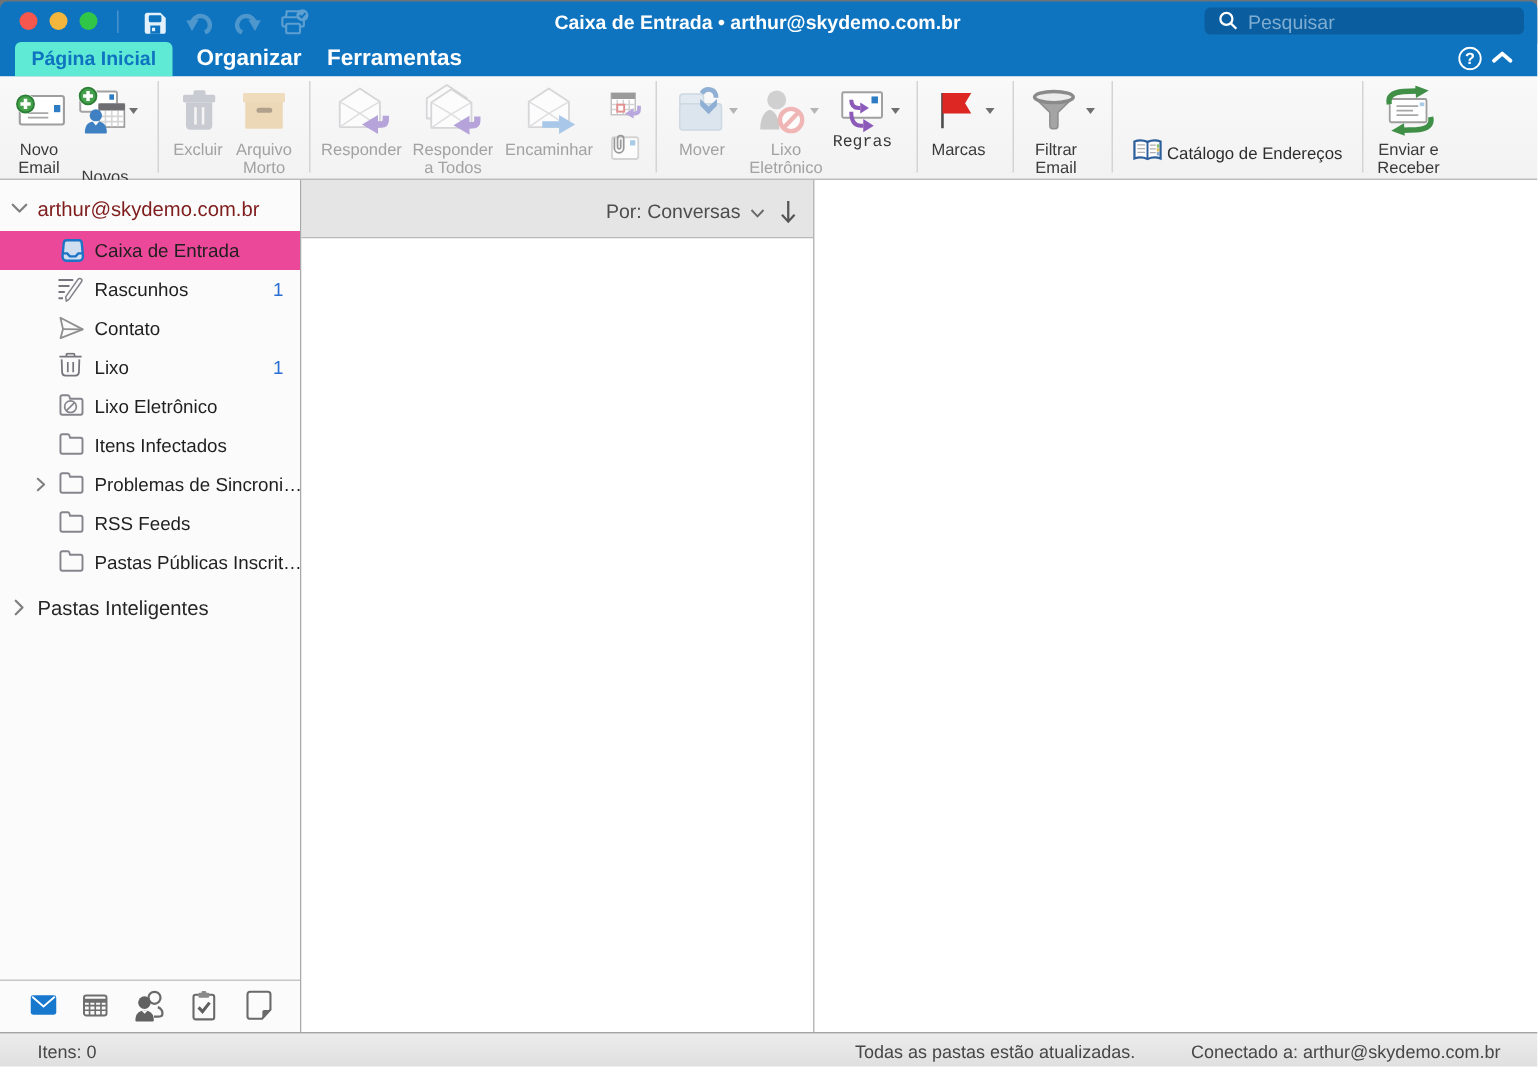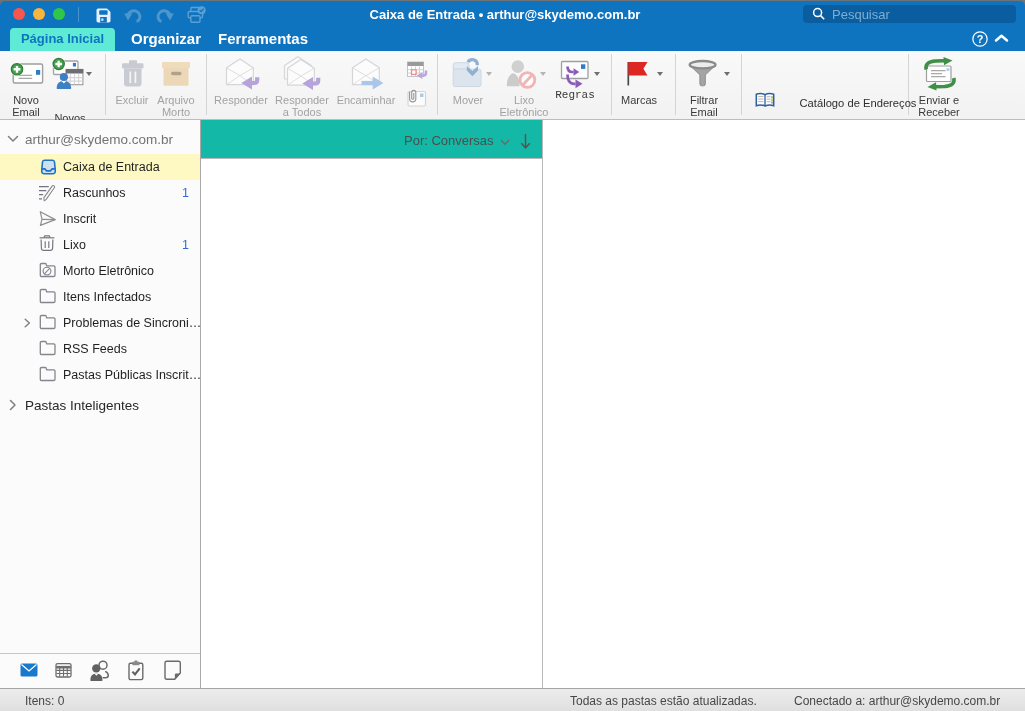--- a/index.html
+++ b/index.html
@@ -31,21 +31,21 @@
   #ribbon { left:0; top:51px; width:1025px; height:69px; background:linear-gradient(#f9f9f9,#f2f2f2); border-bottom:1px solid #bcbcbc; }
   .rsep { position:absolute; top:3px; width:1px; height:61px; background:#d4d4d4; }
   .rlabel { position:absolute; font-size:11px; color:#3a3a3a; text-align:center; line-height:12px; }
   .rlabel.dis { color:#a2a2a2; }
   .ricon { position:absolute; }
   .dd { position:absolute; width:0; height:0; border-left:3.2px solid transparent; border-right:3.2px solid transparent; border-top:4.3px solid #6f6f6f; }
   #contact-input { position:absolute; left:750px; top:9px; width:150px; height:21px; border:1px solid #c2c2c2; border-radius:3px; background:#fff; color:#ababab; font-size:13px; line-height:20px; padding-left:8px; }
 
   
   #sidebar { left:0; top:120px; width:201px; height:568px; background:#fbfbfb; border-right:1px solid #a9a9a9; }
-  #midhead { left:201px; top:120px; width:341px; height:39px; background:#14b8a6; border-bottom:1px solid #b9b9b9; }
+  #midhead { left:201px; top:120px; width:341px; height:39px; background:#e5e5e5; border-bottom:1px solid #b9b9b9; }
   #midlist { left:201px; top:159px; width:341px; height:529px; background:#fff; }
   #rightpane { left:542px; top:120px; width:483px; height:568px; background:#fff; border-left:1px solid #b9b9b9; }
 
   .srow { position:absolute; left:0; width:200px; height:26px; font-size:12.5px; color:#1f1f1f; }
   .srow .txt { position:absolute; left:63px; top:6px; white-space:nowrap; }
   .srow .cnt { position:absolute; right:11px; top:6px; color:#2a6fd4; }
   .srow svg { position:absolute; left:41px; top:5px; }
 
   #navicons { position:absolute; left:0; top:533px; width:200px; height:35px; border-top:1px solid #c6c6c6; }
 
@@ -255,69 +255,69 @@
   <div class="rlabel dis" style="left:110px;top:43px;width:44px;">Excluir</div>
   <div class="rlabel dis" style="left:147px;top:43px;width:58px;">Arquivo<br>Morto</div>
   <div class="rlabel dis" style="left:212px;top:43px;width:58px;">Responder</div>
   <div class="rlabel dis" style="left:266px;top:43px;width:72px;">Responder<br>a Todos</div>
   <div class="rlabel dis" style="left:330px;top:43px;width:72px;">Encaminhar</div>
   <div class="rlabel dis" style="left:442px;top:43px;width:52px;">Mover</div>
   <div class="rlabel dis" style="left:487px;top:43px;width:74px;">Lixo<br>Eletrônico</div>
   <div class="rlabel" style="left:548px;top:38px;width:54px;font-family:Liberation Mono, monospace;">Regras</div>
   <div class="rlabel" style="left:612px;top:43px;width:54px;">Marcas</div>
   <div class="rlabel" style="left:680px;top:43px;width:48px;">Filtrar<br>Email</div>
-  <div class="rlabel" style="left:778px;top:46px;width:160px;text-align:center;font-size:11.2px;color:#2e2e2e;">Catálogo de Endereços</div>
+  <div class="rlabel" style="left:778px;top:46px;width:160px;text-align:left;font-size:11.2px;color:#2e2e2e;">Catálogo de Endereços</div>
   <div class="rlabel" style="left:912px;top:43px;width:54px;">Enviar e<br>Receber</div>
 </div>
 
 <div id="sidebar" class="abs">
-  <div style="position:absolute;left:25px;top:12px;font-size:13.5px;color:#737373;">arthur@skydemo.com.br</div>
+  <div style="position:absolute;left:25px;top:12px;font-size:13.5px;color:#7f1d1d;">arthur@skydemo.com.br</div>
   <svg style="position:absolute;left:7px;top:15px;" width="12" height="8" viewBox="0 0 12 8">
       <path d="M1.5 1.5 L6 6 L10.5 1.5" fill="none" stroke="#7f7f7f" stroke-width="1.5" stroke-linecap="round" stroke-linejoin="round"></path>
     </svg>
 
-  <div class="srow" style="top:34px;background:#fef9c3;">
+  <div class="srow" style="top:34px;background:#ec4899;">
     <svg style="left:40px;" width="17" height="16" viewBox="0 0 17 16">
         <path d="M4.3 1.2 H12.7 Q14.3 1.2 14.5 3 L15.3 11.5 Q15.4 14.8 12.6 14.8 H4.4 Q1.6 14.8 1.7 11.5 L2.5 3 Q2.7 1.2 4.3 1.2 Z" fill="#cfdff0" stroke="#1d74c6" stroke-width="1.6"></path>
         <path d="M1.9 9.9 H4.8 L6.6 11.9 H10.4 L12.2 9.9 H15.1" fill="none" stroke="#1d74c6" stroke-width="1.6"></path>
       </svg>
     <span class="txt">Caixa de Entrada</span>
     </div>
   <div class="srow" style="top:60px;">
     <svg style="left:38px;" width="18" height="17" viewBox="0 0 18 17">
         <path d="M1 1.6 H10.8 M1 5.6 H8.3 M1 9.7 H5.2 M1 13.8 H4" stroke="#74747c" stroke-width="1.3" fill="none"></path>
         <path d="M6.2 15.8 L5.8 12.9 L14.1 1.1 Q14.9 0.1 16 0.9 Q17.1 1.7 16.3 2.8 L8.0 14.6 Z" fill="#fbfbfb" stroke="#84848c" stroke-width="1.05" stroke-linejoin="round"></path>
       </svg>
     <span class="txt">Rascunhos</span>
       <span class="cnt">1</span>
     </div>
   <div class="srow" style="top:86px;">
     <svg style="left:39px;" width="18" height="16" viewBox="0 0 18 16">
         <path d="M1.3 0.8 L16.2 8.6 L1.4 14.4 L3 8.4 Z" fill="none" stroke="#8f8f8f" stroke-width="1.2" stroke-linejoin="round"></path>
         <path d="M3 8.4 L16.2 8.6" fill="none" stroke="#8f8f8f" stroke-width="1.2"></path>
       </svg>
-    <span class="txt">Inscrit</span>
+    <span class="txt">Contato</span>
     </div>
   <div class="srow" style="top:112px;">
     <svg style="left:39px;top:3px;" width="17" height="17" viewBox="0 0 17 17">
         <path d="M5.3 2.5 V1.6 Q5.3 0.8 6.1 0.8 H9.9 Q10.7 0.8 10.7 1.6 V2.5" fill="none" stroke="#76767e" stroke-width="1.2"></path>
         <path d="M0.6 2.8 H15.4" stroke="#76767e" stroke-width="1.2"></path>
         <path d="M2.1 4.6 L2.4 13.2 Q2.5 15.4 4.7 15.4 H11.3 Q13.5 15.4 13.6 13.2 L13.9 4.6" fill="none" stroke="#76767e" stroke-width="1.2"></path>
         <path d="M6.2 6.3 V13.1 M9.8 6.3 V13.1" stroke="#76767e" stroke-width="1.15"></path>
       </svg>
     <span class="txt">Lixo</span>
       <span class="cnt">1</span>
     </div>
   <div class="srow" style="top:138px;">
     <svg style="left:39px;top:4px;" width="17" height="16" viewBox="0 0 17 16">
         <path d="M1.3 13.2 V2.8 Q1.3 1.5 2.6 1.5 H6.1 Q7 1.5 7.2 2.2 L7.7 3.8 H14.7 Q16 3.8 16 5.1 V13.2 Q16 14.5 14.7 14.5 H2.6 Q1.3 14.5 1.3 13.2 Z" fill="none" stroke="#85858d" stroke-width="1.3"></path>
         <circle cx="8" cy="9.1" r="3.9" fill="none" stroke="#85858d" stroke-width="1.15"></circle>
         <path d="M5.3 11.8 L10.7 6.4" stroke="#85858d" stroke-width="1.15"></path>
       </svg>
-    <span class="txt">Morto Eletrônico</span>
+    <span class="txt">Lixo Eletrônico</span>
     </div>
   <div class="srow" style="top:190px;">
     <svg style="left:24px;top:8px;" width="7" height="10" viewBox="0 0 7 10">
         <path d="M1.2 1.2 L5.4 5 L1.2 8.8" fill="none" stroke="#7f7f7f" stroke-width="1.4" stroke-linecap="round" stroke-linejoin="round"></path>
       </svg>
     <svg style="left:39px;top:4px;" width="17" height="16" viewBox="0 0 17 16">
         <path d="M1.3 13.2 V2.8 Q1.3 1.5 2.6 1.5 H6.1 Q7 1.5 7.2 2.2 L7.7 3.8 H14.7 Q16 3.8 16 5.1 V13.2 Q16 14.5 14.7 14.5 H2.6 Q1.3 14.5 1.3 13.2 Z" fill="none" stroke="#85858d" stroke-width="1.3"></path>
       </svg>
     <span class="txt">Problemas de Sincroni…</span>
     </div>

